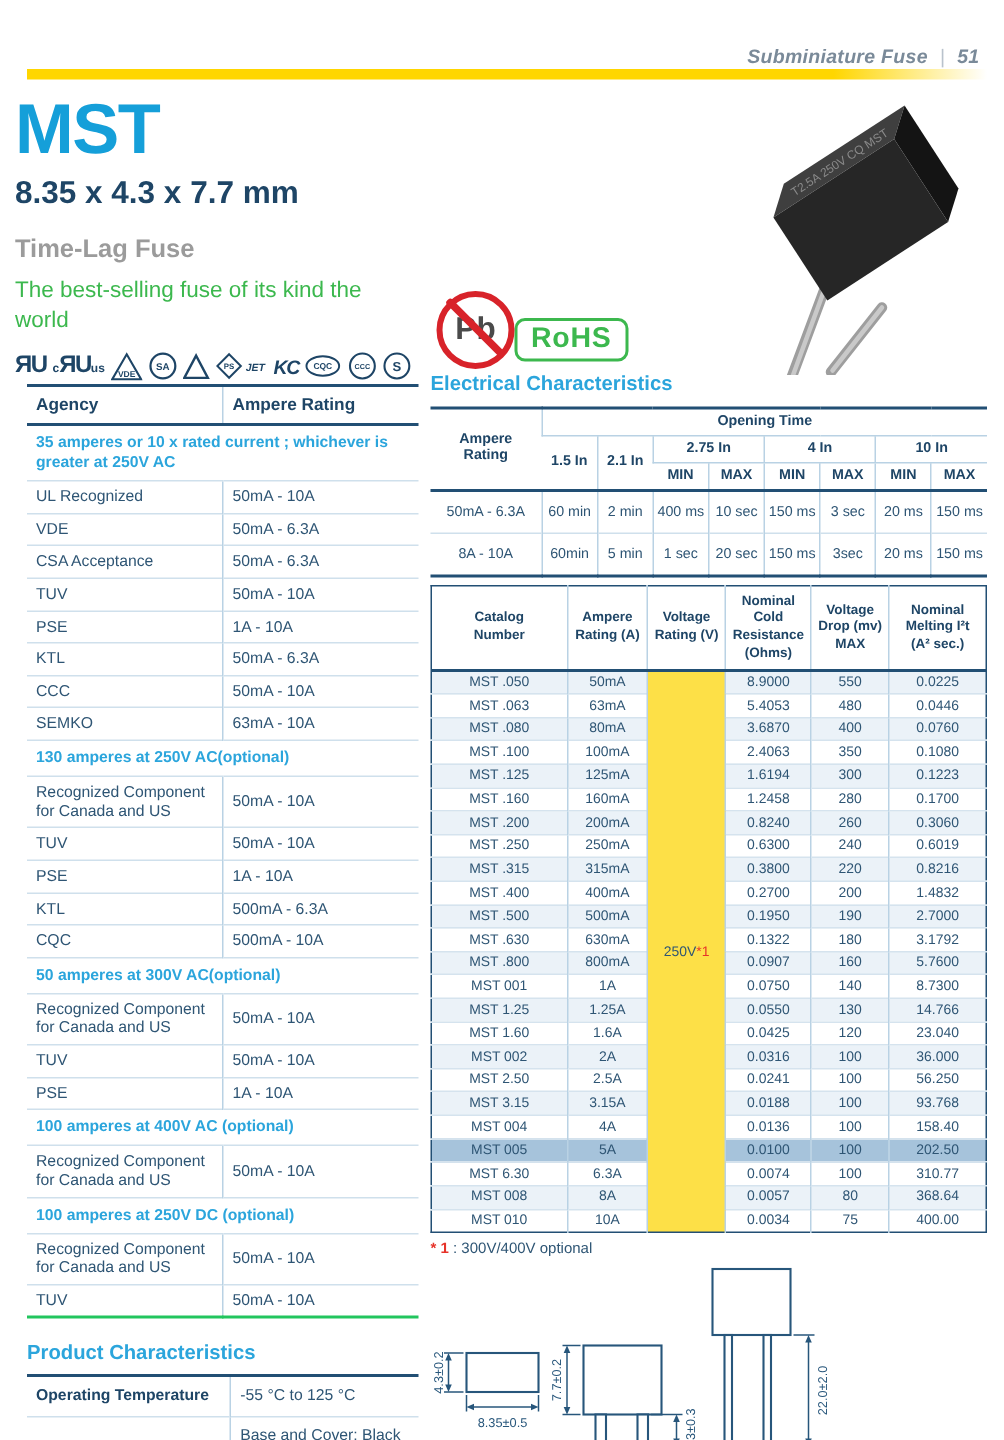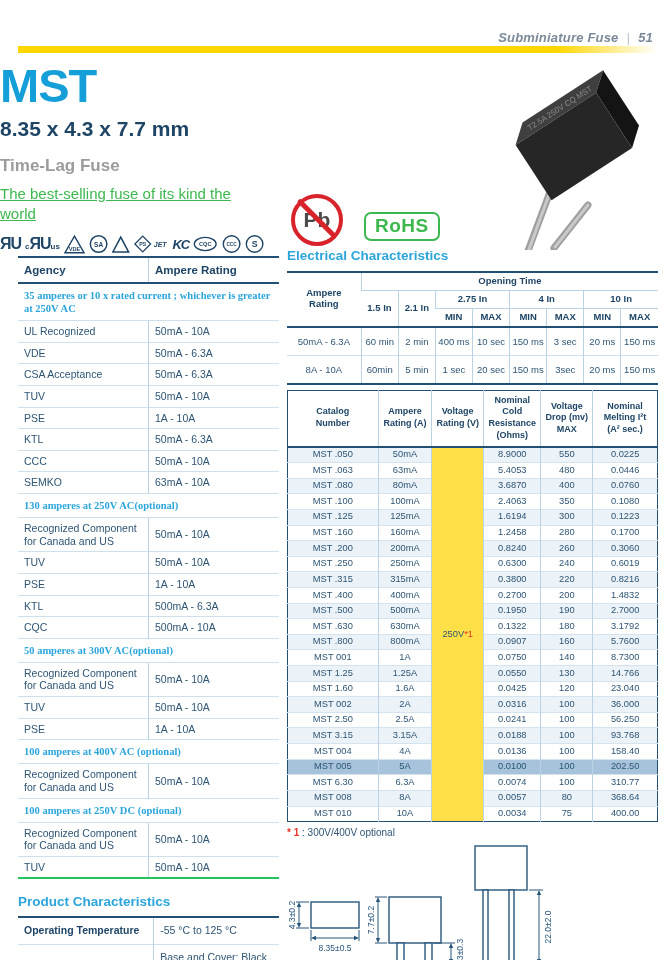--- a/index.html
+++ b/index.html
@@ -6,33 +6,33 @@
   .page{position:relative;width:669px;height:960px;background:#fff;overflow:hidden;
         font-family:"Liberation Sans",sans-serif;color:#2E5574;}
 
   
   .top-header{position:absolute;top:30px;right:16px;font-size:13px;font-weight:bold;color:#7A8A99;letter-spacing:.2px;font-style:italic;}
   .top-header .sep{color:#B9C2CC;margin:0 8px;font-weight:normal;}
   .accent-bar{position:absolute;left:18px;top:46px;width:640px;height:7px;
       background:linear-gradient(to right,#FFD600 0%,#FFD600 84%,rgba(255,214,0,0) 100%);}
 
   
-  .intro{position:absolute;left:0;top:62px;width:264px;}
+  .intro{position:absolute;left:10px;top:62px;width:264px;}
   .product-title{margin:0;font-size:47px;line-height:1.02;font-weight:bold;color:#159FD9;letter-spacing:-1px;}
   .product-size{margin-top:7px;font-size:21px;font-weight:bold;color:#1E4566;}
   .product-type{margin-top:15px;font-size:17px;font-weight:bold;color:#9B9B9B;}
-  .tagline{margin-top:8px;font-size:15px;line-height:1.35;color:#3CB84E;width:252px;text-decoration:underline;}
+  .tagline{margin-top:8px;font-size:15px;line-height:1.35;color:#3CB84E;width:252px;}
   .logos{margin-top:9px;display:flex;align-items:center;gap:4px;color:#1E4566;}
   .lg-txt{font-weight:bold;font-size:16px;letter-spacing:-1px;white-space:nowrap;}
   .lg-txt small{font-size:8px;font-weight:bold;letter-spacing:0;}
   .lg-kc{font-style:italic;font-size:13px;font-weight:bold;}
   .lg-svg{display:block;}
 
   
-  .compliance{position:absolute;left:291px;top:194px;display:flex;align-items:flex-end;gap:21px;}
+  .compliance{position:absolute;left:291px;top:194px;display:flex;align-items:flex-end;gap:0;}
   .pb-badge{position:relative;width:44px;height:44px;border:4px solid #D8232A;border-radius:50%;
             display:flex;align-items:center;justify-content:center;}
   .pb-badge .pb-text{font-size:21px;font-weight:bold;color:#4A4A4A;}
   .pb-badge .slash{position:absolute;left:-4px;top:18px;width:52px;height:4.5px;background:#D8232A;
             transform:rotate(45deg);border-radius:2px;}
   .rohs-badge{border:2.5px solid #3CB84E;border-radius:7px;color:#3CB84E;font-weight:bold;
             font-size:19px;padding:1px 9px 2px;margin-bottom:5px;letter-spacing:.5px;}
 
   
   .photo{position:absolute;left:488px;top:52px;}
@@ -43,21 +43,21 @@
   td,th{vertical-align:middle;}
 
   
   .left-col{position:absolute;left:18px;top:248px;width:261px;}
   .agency-table{margin-top:8px;border-top:2px solid #224F74;border-bottom:2px solid #22c55e;font-size:10.5px;}
   .agency-table th{font-size:11.5px;font-weight:bold;color:#1E4566;text-align:left;padding:6px 6px;}
   .agency-table thead{border-bottom:2px solid #224F74;}
   .agency-table th+th,.agency-table td.a-val{border-left:1px solid #B9D2E4;}
   .agency-table td{padding:4px 6px;color:#2E5574;line-height:1.2;}
   .agency-table tbody tr+tr td{border-top:1px solid #CFE0EC;}
-  .agency-table td.sec-note{color:#2BA5DC;font-weight:bold;padding:5px 6px;line-height:1.25;font-family:Liberation Serif, serif;}
+  .agency-table td.sec-note{color:#2BA5DC;font-weight:bold;padding:5px 6px;line-height:1.25;}
   .agency-table col.c1{width:50%;}
 
   .pchar-h{margin-top:15px;}
   .pchar-table{margin-top:7px;border-top:2px solid #224F74;border-bottom:2px solid #224F74;font-size:10.5px;}
   .pchar-table td{padding:6px 6px;line-height:1.3;color:#2E5574;}
   .pchar-table td.lbl{font-weight:bold;color:#1E4566;width:52%;}
   .pchar-table td.val{border-left:1px solid #B9D2E4;}
   .pchar-table tr+tr td{border-top:1px solid #CFE0EC;}
 
   

